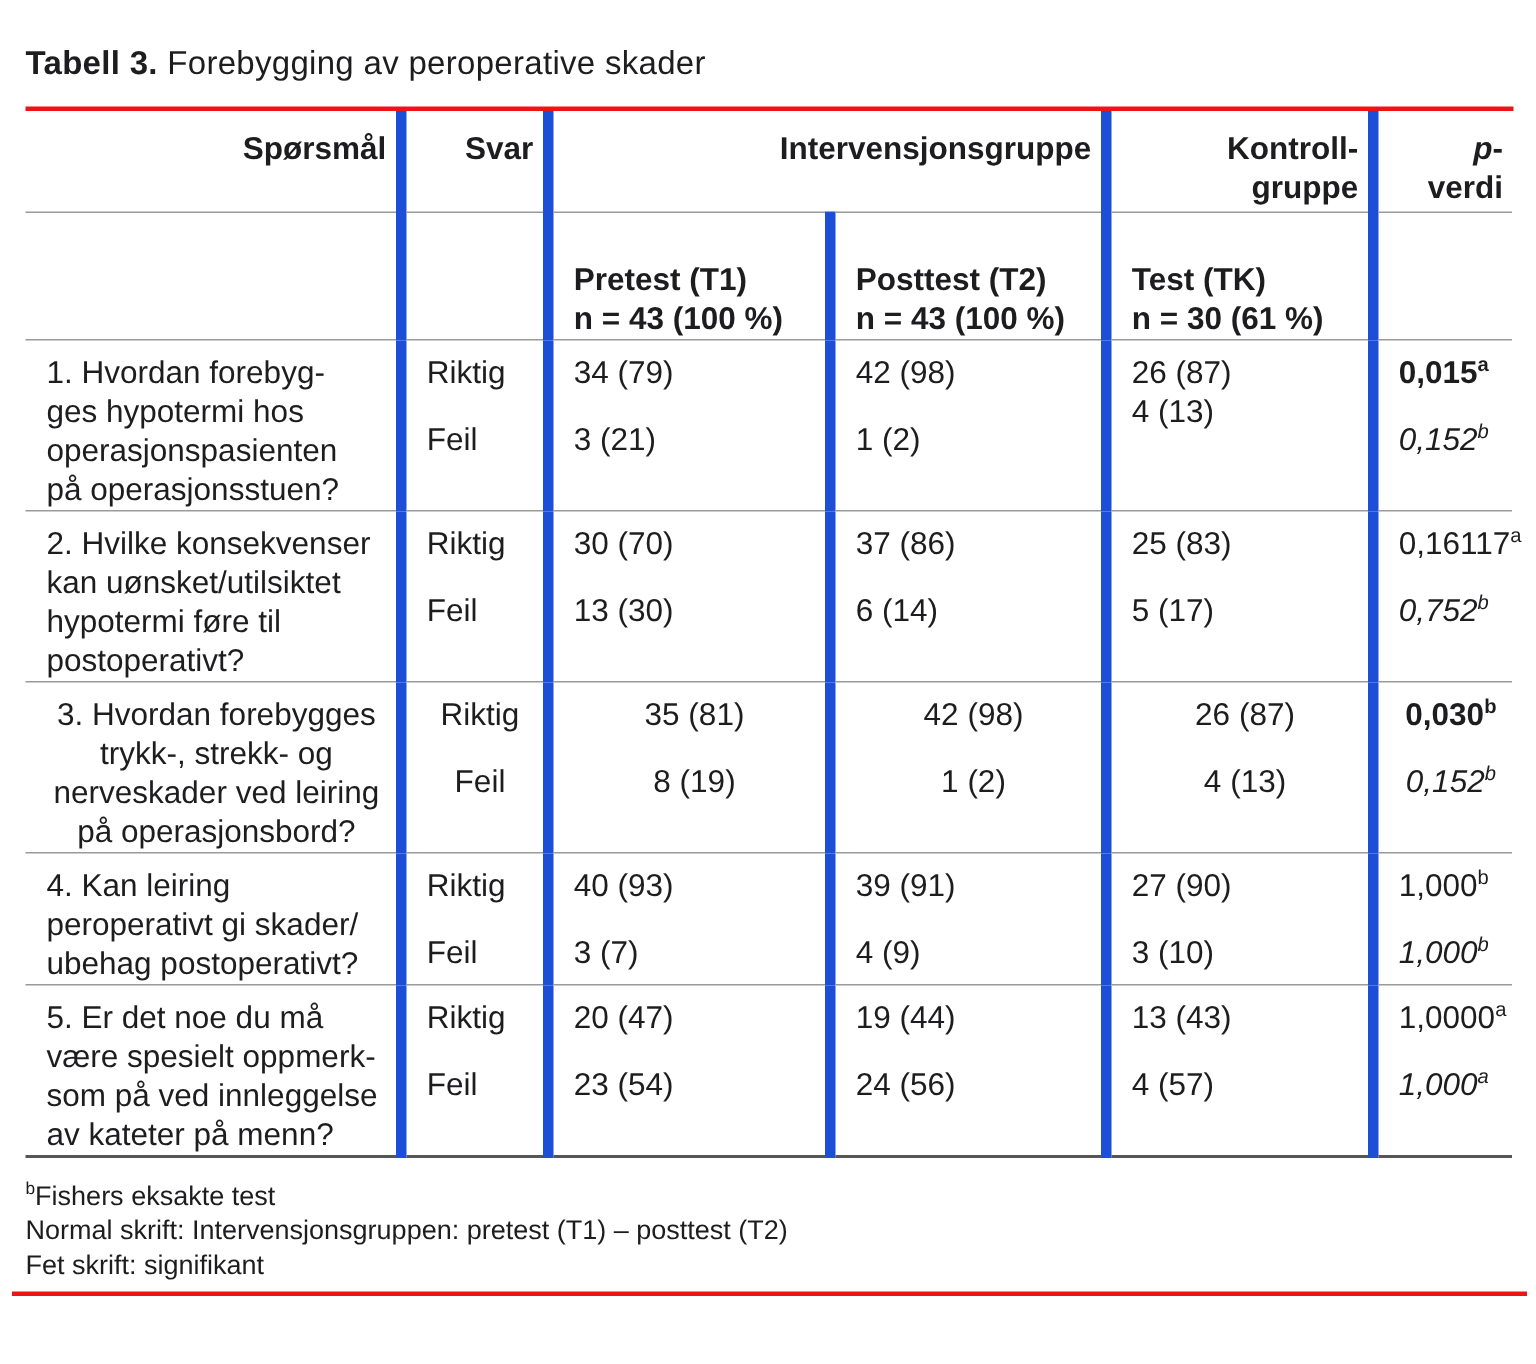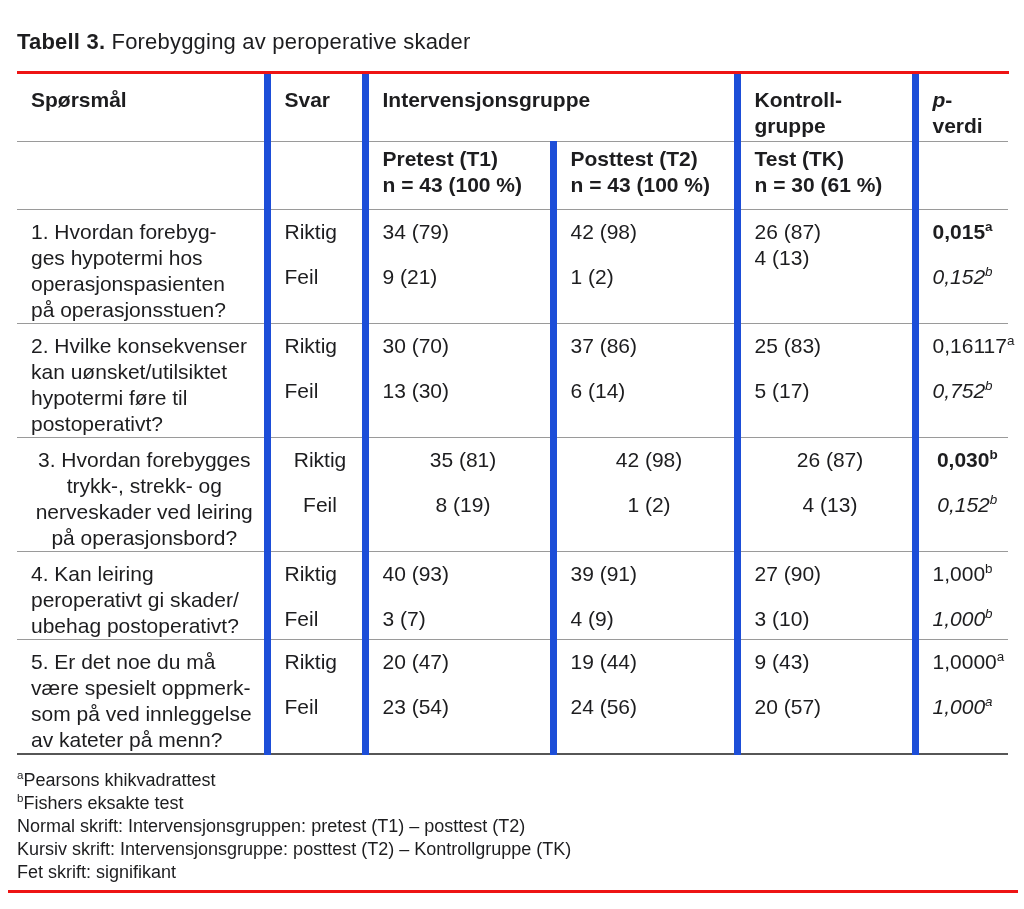--- a/index.html
+++ b/index.html
@@ -28,24 +28,24 @@
     table-layout: fixed;
     width: 991px;
   }
   td {
     vertical-align: top;
     padding: 9px 6px 0 14px;
     font-size: 21px; line-height: 26px;
   }
   td + td { border-left: 7px solid #1d4ed8; }
   tr { border-bottom: 1px solid #9a9a9a; }
-  tr.h1 { height: 67px; }
+  tr.h1 { height: 67px; text-align: right; }
   tr.h2 { height: 68px; }
   tr.h1 td { padding-top: 13px; font-weight: 700; }
-  tr.h2 td { padding-top: 4px; font-weight: 700; margin-top: 34px; }
+  tr.h2 td { padding-top: 32px; font-weight: 700; margin-top: 34px; }
   tr.r1 { height: 110px; }
   tr.r2 { height: 113px; }
   tr.r3 { height: 114px; text-align: center; }
   tr.r4 { height: 87px; }
   tr.r5 { height: 114px; border-bottom: 2px solid #565656; }
 
   .q { white-space: pre-line; }
   .nowrap { white-space: nowrap; }
   .l2 { margin-top: 19px; }
   .pv1.bold { font-weight: 700; }
@@ -124,21 +124,21 @@
 ges hypotermi hos
 operasjonspasienten
 på operasjonsstuen?</div>
       </td>
       <td>
         <div>Riktig</div>
         <div class="l2">Feil</div>
       </td>
       <td>
         <div>34 (79)</div>
-        <div class="l2">9 (21)</div>
+        <div class="l2">3 (21)</div>
       </td>
       <td>
         <div>42 (98)</div>
         <div class="l2">1 (2)</div>
       </td>
       <td>
         <div>26 (87)</div>
         <div>4 (13)</div>
         <div class="l2"></div>
       </td>
@@ -247,34 +247,32 @@
       </td>
       <td>
         <div>20 (47)</div>
         <div class="l2">23 (54)</div>
       </td>
       <td>
         <div>19 (44)</div>
         <div class="l2">24 (56)</div>
       </td>
       <td>
-        <div>9 (43)</div>
-        <div class="l2">20 (57)</div>
+        <div>13 (43)</div>
+        <div class="l2">4 (57)</div>
       </td>
       <td>
         <div class="pv1"><span>1,0000</span><sup>a</sup></div>
         <div class="l2 pv2"><span>1,000</span><sup>a</sup></div>
       </td>
     </tr>
   </tbody>
     </table>
 
   <div class="footnotes">
-    <div><sup>a</sup><span>Pearsons khikvadrattest</span></div>
     <div><sup>b</sup><span>Fishers eksakte test</span></div>
     <div><span>Normal skrift: Intervensjonsgruppen: pretest (T1) – posttest (T2)</span></div>
-    <div><span>Kursiv skrift: Intervensjonsgruppe: posttest (T2) – Kontrollgruppe (TK)</span></div>
     <div><span>Fet skrift: signifikant</span></div>
   </div>
 
   <div class="rule rule-bottom" style="background: rgb(238, 20, 20);"></div>
 
 </div>
 
 </body></html>

